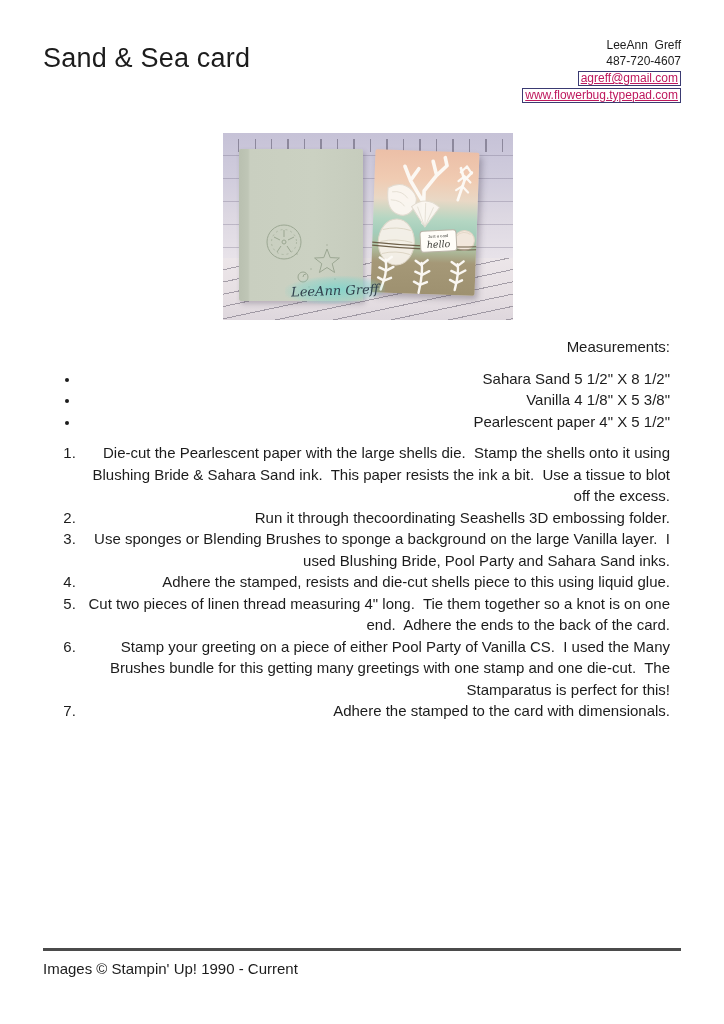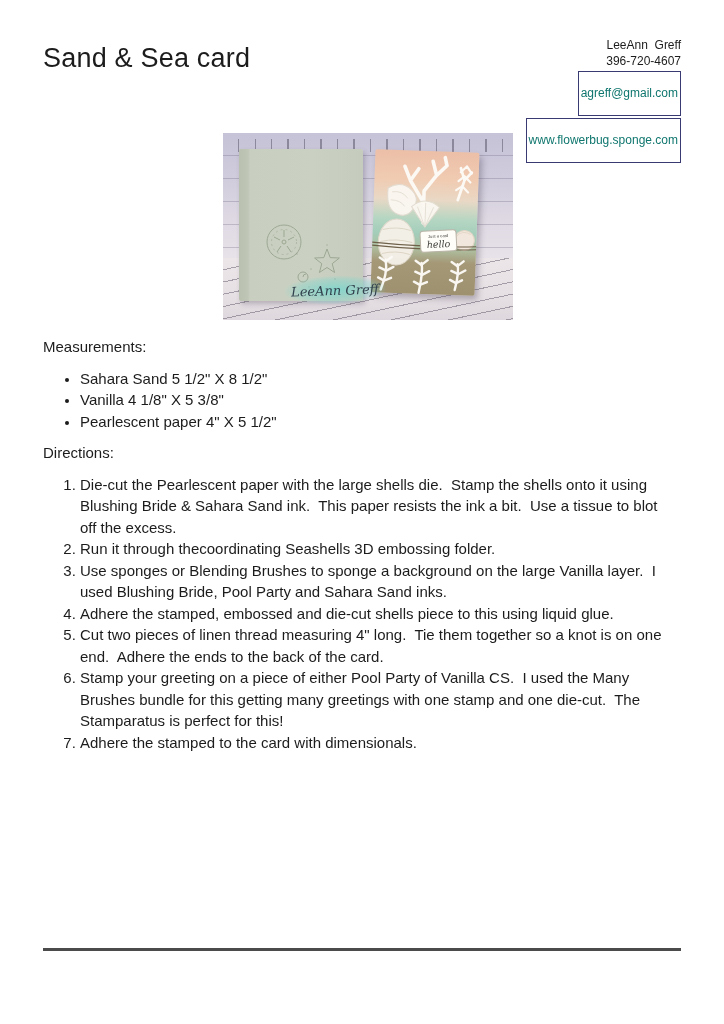--- a/index.html
+++ b/index.html
@@ -18,22 +18,22 @@
     white-space:pre;
   }
   .contact {
     position:absolute; right:43px; top:38px;
     text-align:right; font-size:12px; line-height:15.5px;
   }
   .contact div { white-space:pre; }
   .contact .linkline { margin-top:2px; line-height:13px; }
   .boxed-link {
     display:inline-block;
-    color:#0f766e; 
-    border:1px solid #3a3a72; padding:15px 2px; line-height:13px;
+    color:#be185d; text-decoration:underline;
+    border:1px solid #3a3a72; padding:0 2px; line-height:13px;
     cursor:pointer;
   }
 
   
   .photo {
     position:absolute; left:223px; top:133px; width:290px; height:187px;
     overflow:hidden; background:#e7e2e8;
   }
   .wall {
     position:absolute; inset:0;
@@ -75,21 +75,21 @@
     display:flex; align-items:center; justify-content:center;
     background:radial-gradient(ellipse at center, rgba(121,213,205,.85) 0%, rgba(121,213,205,.35) 55%, rgba(121,213,205,0) 75%);
     transform:rotate(-2deg);
     font-family:"DejaVu Serif", serif; font-style:italic;
     font-size:13px; color:#31414d;
   }
 
   
   .content {
     position:absolute; left:43px; top:336px; width:627px;
-    font-size:15px; line-height:21.5px;
+    font-size:15px; line-height:21.5px;text-align:right;
   }
   .section-heading { font-size:15px; font-weight:400; margin:0; }
   ul.measurements { margin:10px 0 10px 0; padding-left:37px; list-style:disc; }
   ol.directions  { margin:10px 0 0 0;  padding-left:37px; list-style:decimal; }
   li { white-space:pre-wrap; }
   ul.measurements li::marker { font-size:13px; }
 
   
   .footer-rule {
     position:absolute; left:43px; top:948px; width:638px; height:3px;
@@ -100,23 +100,23 @@
   }
 </style>
 </head>
 <body>
 
 <div class="page">
 
   <div class="title">Sand &amp; Sea card</div>
   <div class="contact">
     <div>LeeAnn  Greff</div>
-    <div>396-720-4607</div>
+    <div>487-720-4607</div>
     <div class="linkline"><span class="boxed-link">agreff@gmail.com</span></div>
-    <div class="linkline"><span class="boxed-link">www.flowerbug.sponge.com</span></div>
+    <div class="linkline"><span class="boxed-link">www.flowerbug.typepad.com</span></div>
   </div>
 
   <div class="photo">
     <div class="wall"></div>
     <div class="wall-ticks"></div>
     <div class="floor"></div>
 
     <div class="sage-card">
       <svg viewBox="0 0 124 152">
         <g stroke="#8f9c86" fill="none" opacity="0.8" stroke-width="1">
@@ -196,27 +196,27 @@
   </div>
 
   <div class="content">
     <h2 class="section-heading">Measurements:</h2>
     <ul class="measurements">
         <li>Sahara Sand 5 1/2" X 8 1/2"</li>
         <li>Vanilla 4 1/8" X 5 3/8"</li>
         <li>Pearlescent paper 4" X 5 1/2"</li>
       </ul>
 
-    <h2 class="section-heading">Directions:</h2>
     <ol class="directions">
         <li>Die-cut the Pearlescent paper with the large shells die.  Stamp the shells onto it using Blushing Bride &amp; Sahara Sand ink.  This paper resists the ink a bit.  Use a tissue to blot off the excess.</li>
         <li>Run it through thecoordinating Seashells 3D embossing folder.</li>
         <li>Use sponges or Blending Brushes to sponge a background on the large Vanilla layer.  I used Blushing Bride, Pool Party and Sahara Sand inks.</li>
-        <li>Adhere the stamped, embossed and die-cut shells piece to this using liquid glue.</li>
+        <li>Adhere the stamped, resists and die-cut shells piece to this using liquid glue.</li>
         <li>Cut two pieces of linen thread measuring 4" long.  Tie them together so a knot is on one end.  Adhere the ends to the back of the card.</li>
         <li>Stamp your greeting on a piece of either Pool Party of Vanilla CS.  I used the Many Brushes bundle for this getting many greetings with one stamp and one die-cut.  The Stamparatus is perfect for this!</li>
         <li>Adhere the stamped to the card with dimensionals.</li>
       </ol>
   </div>
 
   <div class="footer-rule"></div>
+  <div class="footer-text">Images © Stampin' Up! 1990 - Current</div>
 
 </div>
 
 </body></html>

